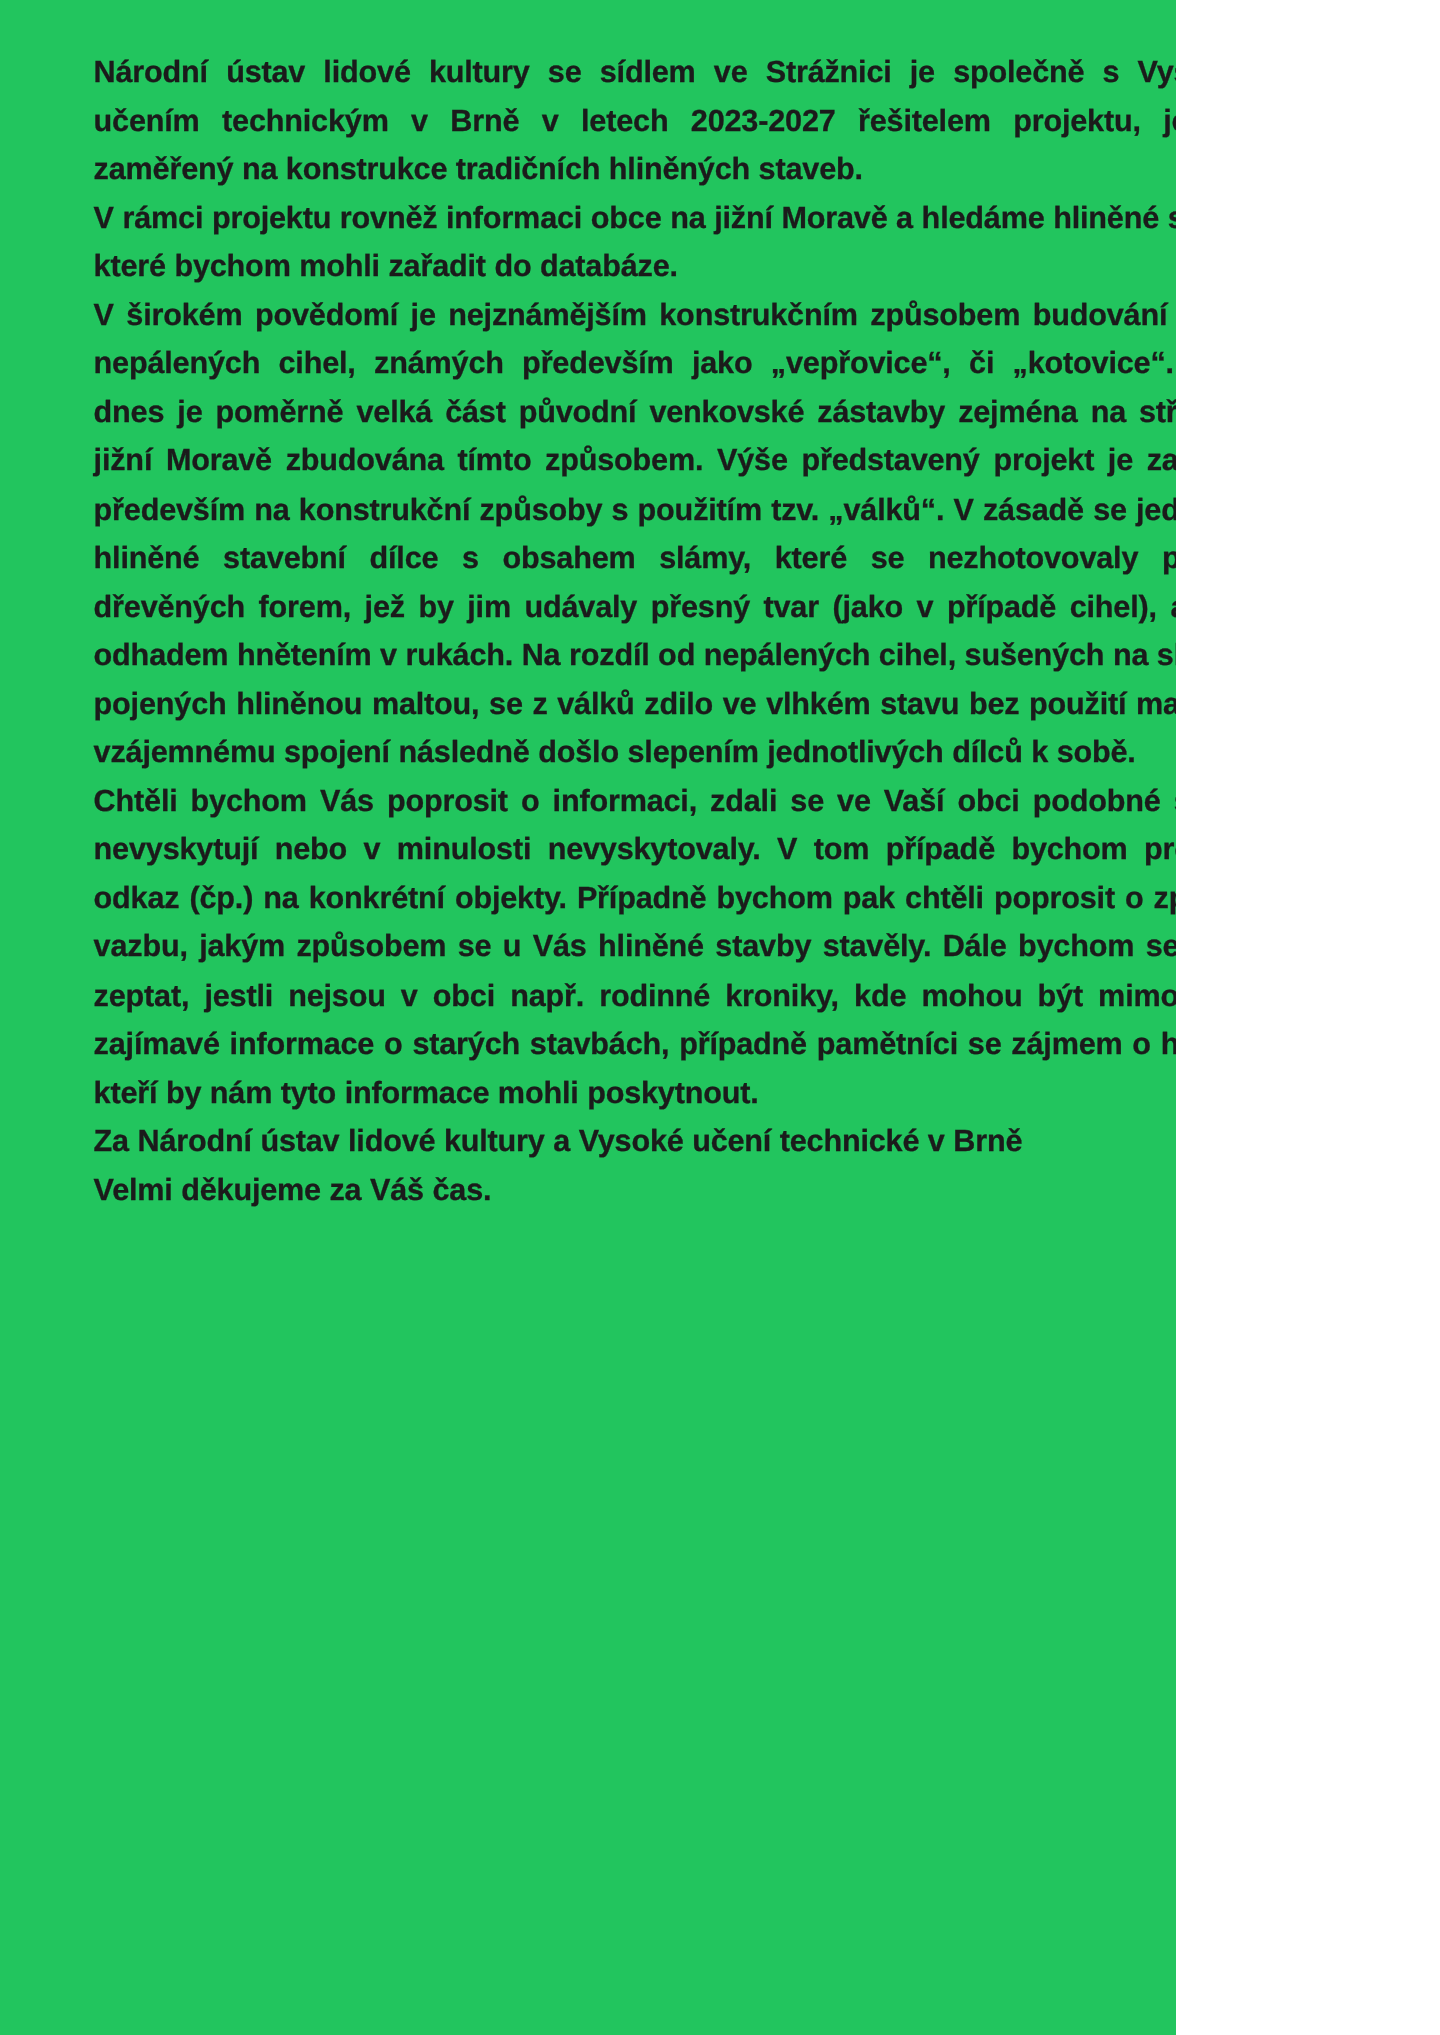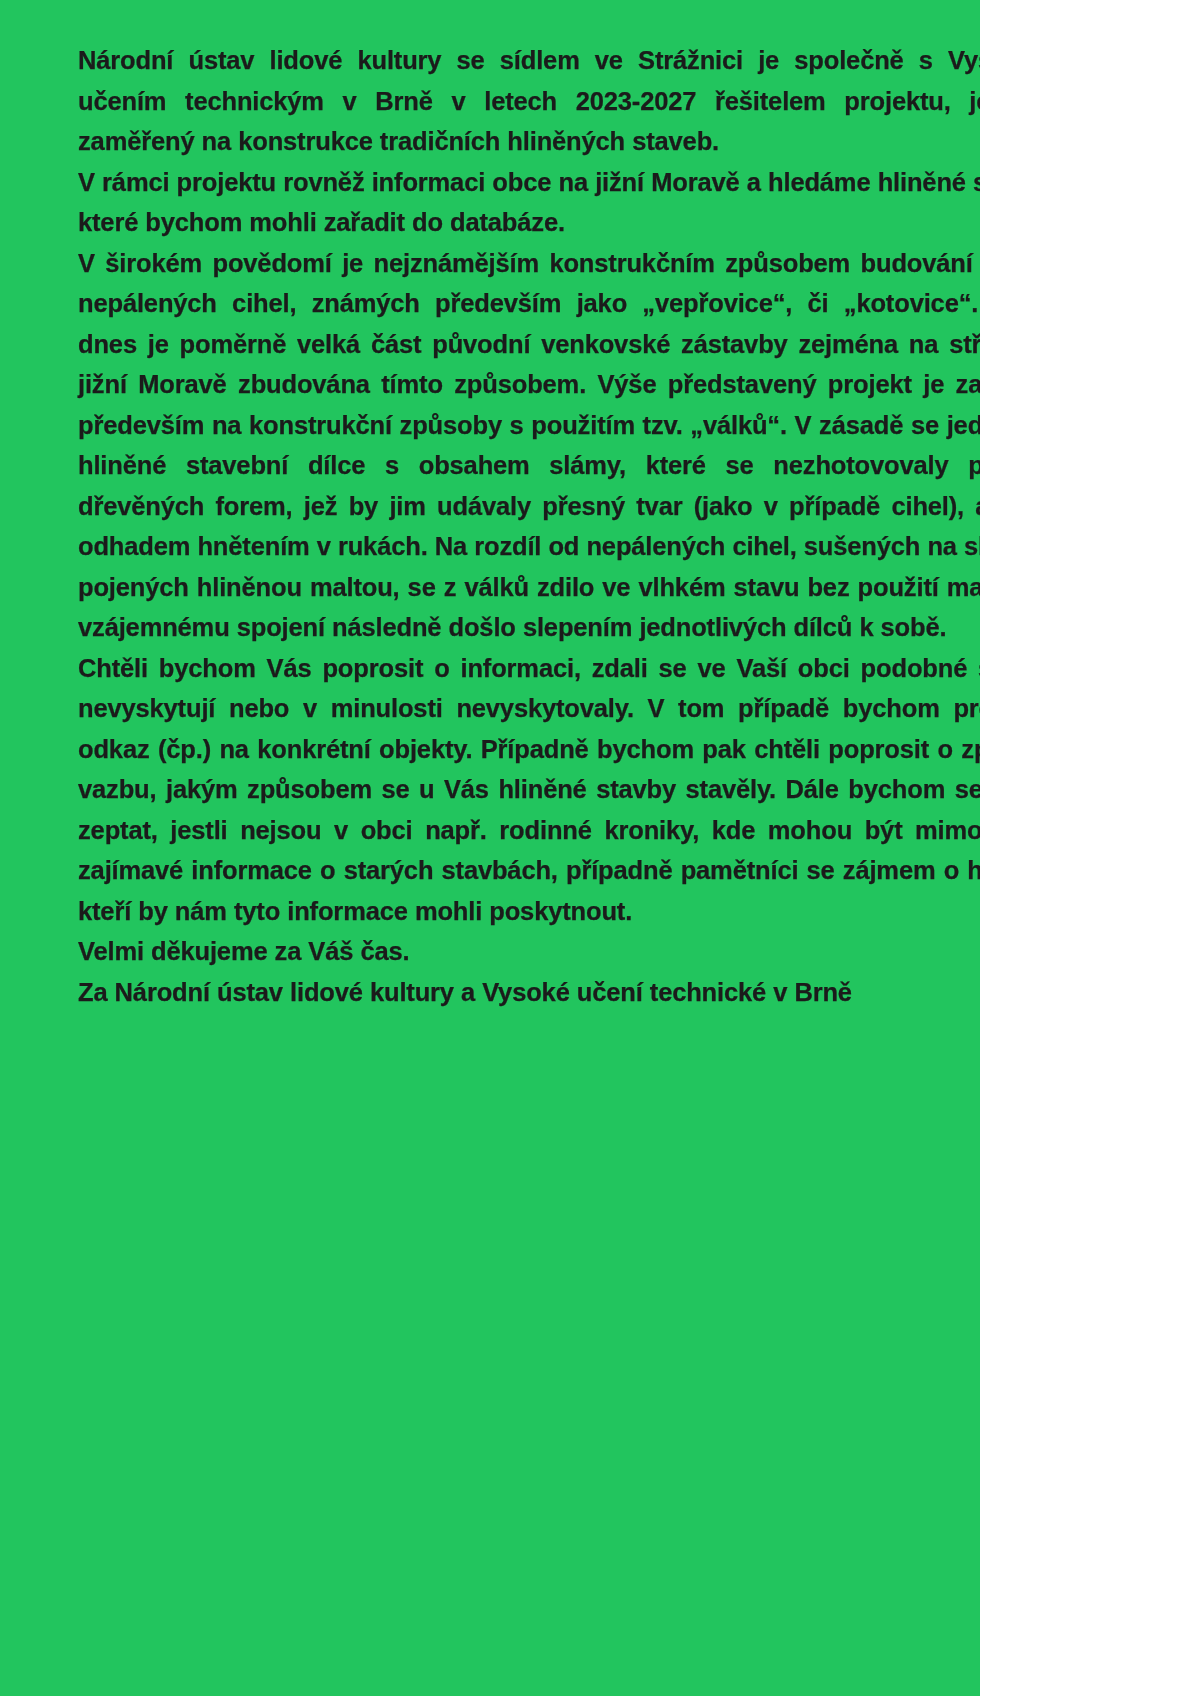--- a/index.html
+++ b/index.html
@@ -61,18 +61,18 @@
 
     <p class="para gap-sm">Národní ústav lidové kultury se sídlem ve Strážnici je společně s Vysokým učením technickým v Brně v letech 2023-2027 řešitelem projektu, jenž je zaměřený na konstrukce tradičních hliněných staveb.</p>
 
     <p class="para gap-lg">V rámci projektu rovněž informaci obce na jižní Moravě a hledáme hliněné stavby, které bychom mohli zařadit do databáze.</p>
 
     <p class="para gap-md">V širokém povědomí je nejznámějším konstrukčním způsobem budování stěn z nepálených cihel, známých především jako „vepřovice“, či „kotovice“. Ještě dnes je poměrně velká část původní venkovské zástavby zejména na střední a jižní Moravě zbudována tímto způsobem.  Výše představený projekt je zaměřen především na konstrukční způsoby s použitím tzv. „válků“. V zásadě se jednalo o hliněné stavební dílce s obsahem slámy, které se nezhotovovaly pomocí dřevěných forem, jež by jim udávaly přesný tvar (jako v případě cihel), ale jen odhadem hnětením v rukách. Na rozdíl od nepálených cihel, sušených na slunci a pojených hliněnou maltou, se z válků zdilo ve vlhkém stavu bez použití malty. Ke vzájemnému spojení následně došlo slepením jednotlivých dílců k sobě.</p>
 
 
     <p class="para gap-md">Chtěli bychom Vás poprosit o informaci, zdali se ve Vaší obci podobné stavby nevyskytují nebo v minulosti nevyskytovaly. V tom případě bychom prosili o odkaz (čp.) na konkrétní objekty. Případně bychom pak chtěli poprosit o zpětnou vazbu, jakým způsobem se u Vás hliněné stavby stavěly. Dále bychom se chtěli zeptat, jestli nejsou v obci např. rodinné kroniky, kde mohou být mimo jiné i zajímavé informace o starých stavbách, případně pamětníci se zájmem o historii, kteří by nám tyto informace mohli poskytnout.</p>
 
+    <p class="para">Za Národní ústav lidové kultury a Vysoké učení technické v Brně</p>
+
     <p class="para gap-xl">Velmi děkujeme za Váš čas.</p>
-
-    <p class="para">Za Národní ústav lidové kultury a Vysoké učení technické v Brně</p>
 
   </div>
 </div>
 
 </body></html>

